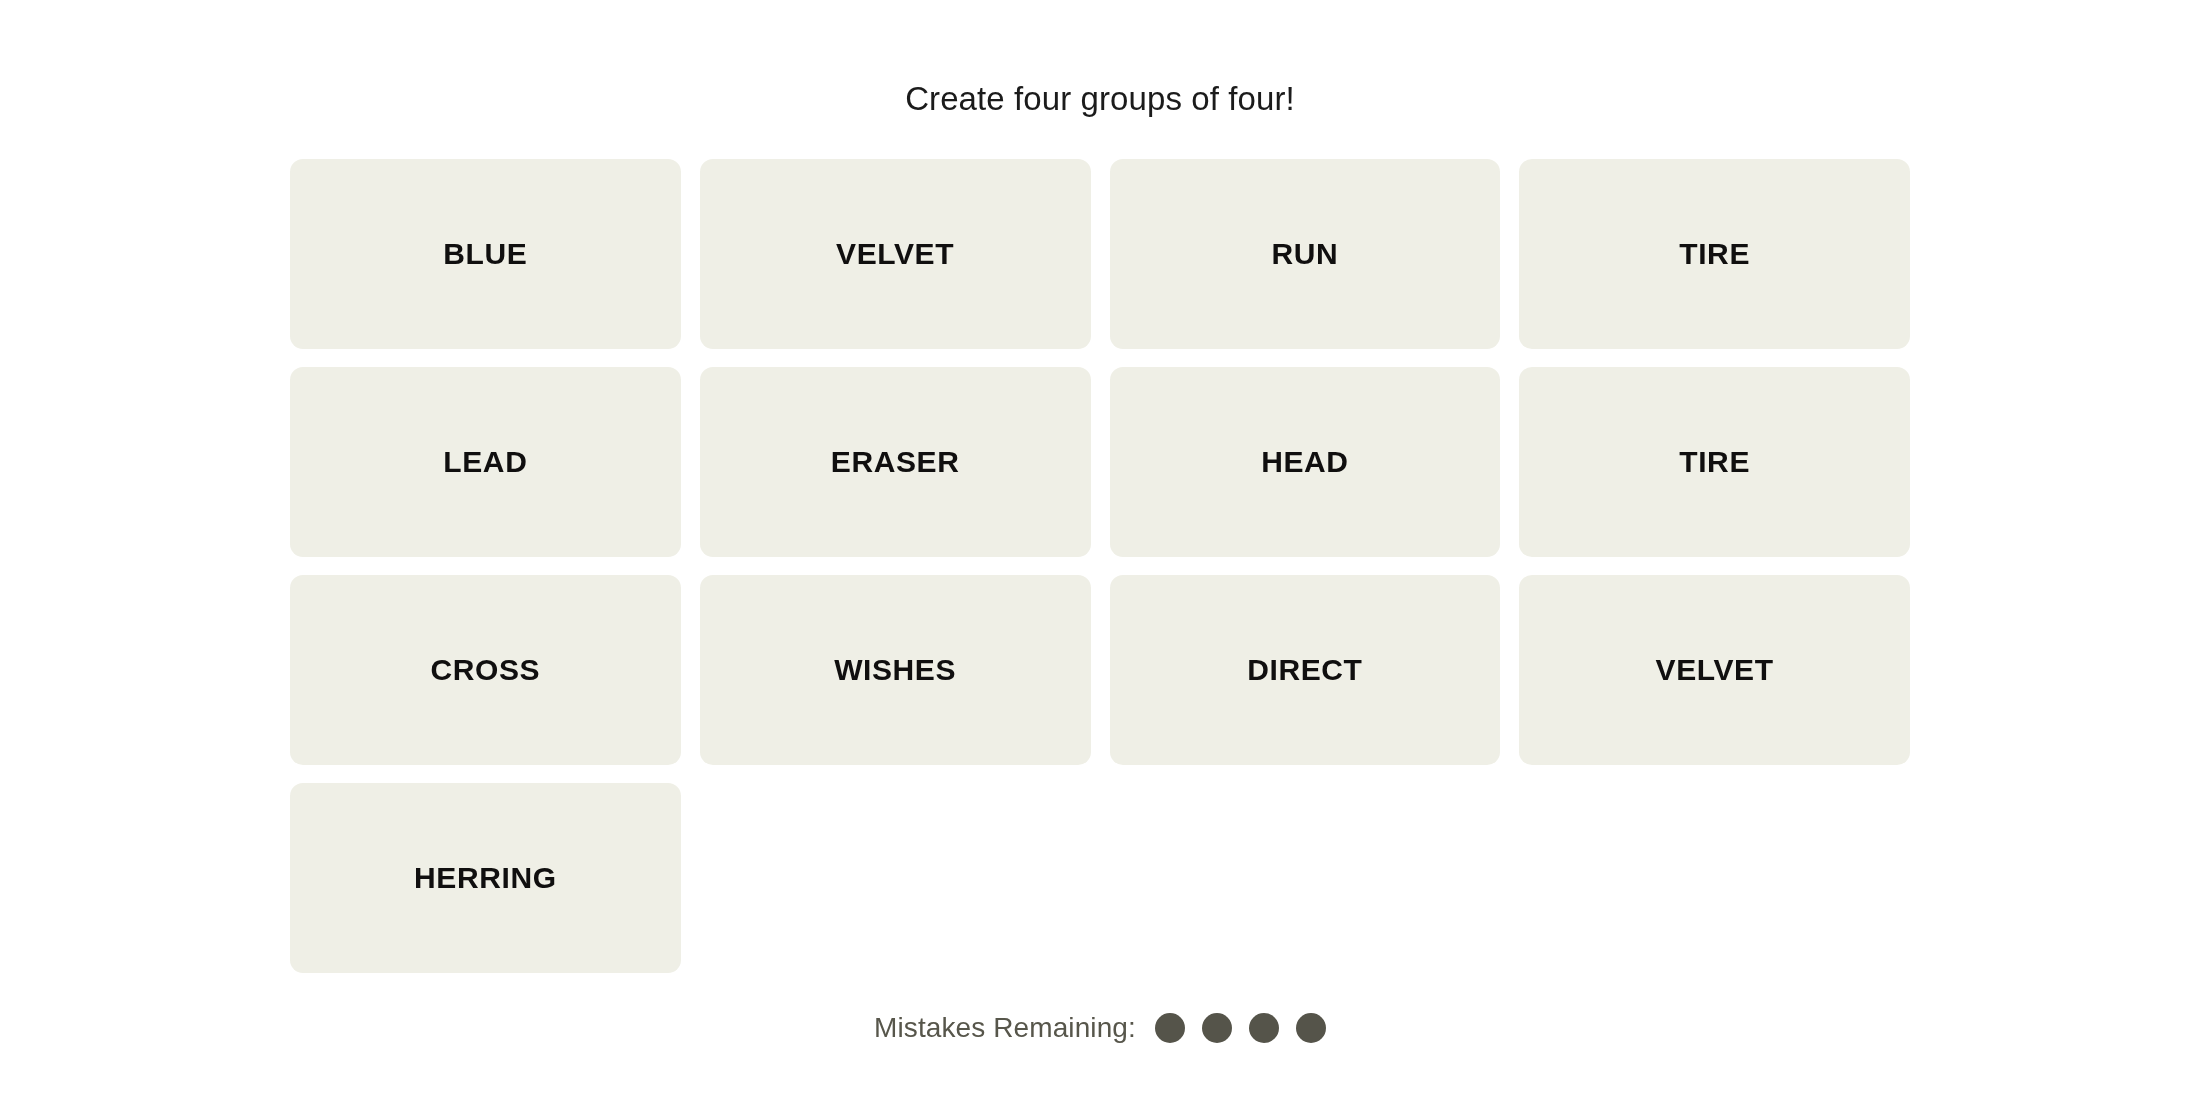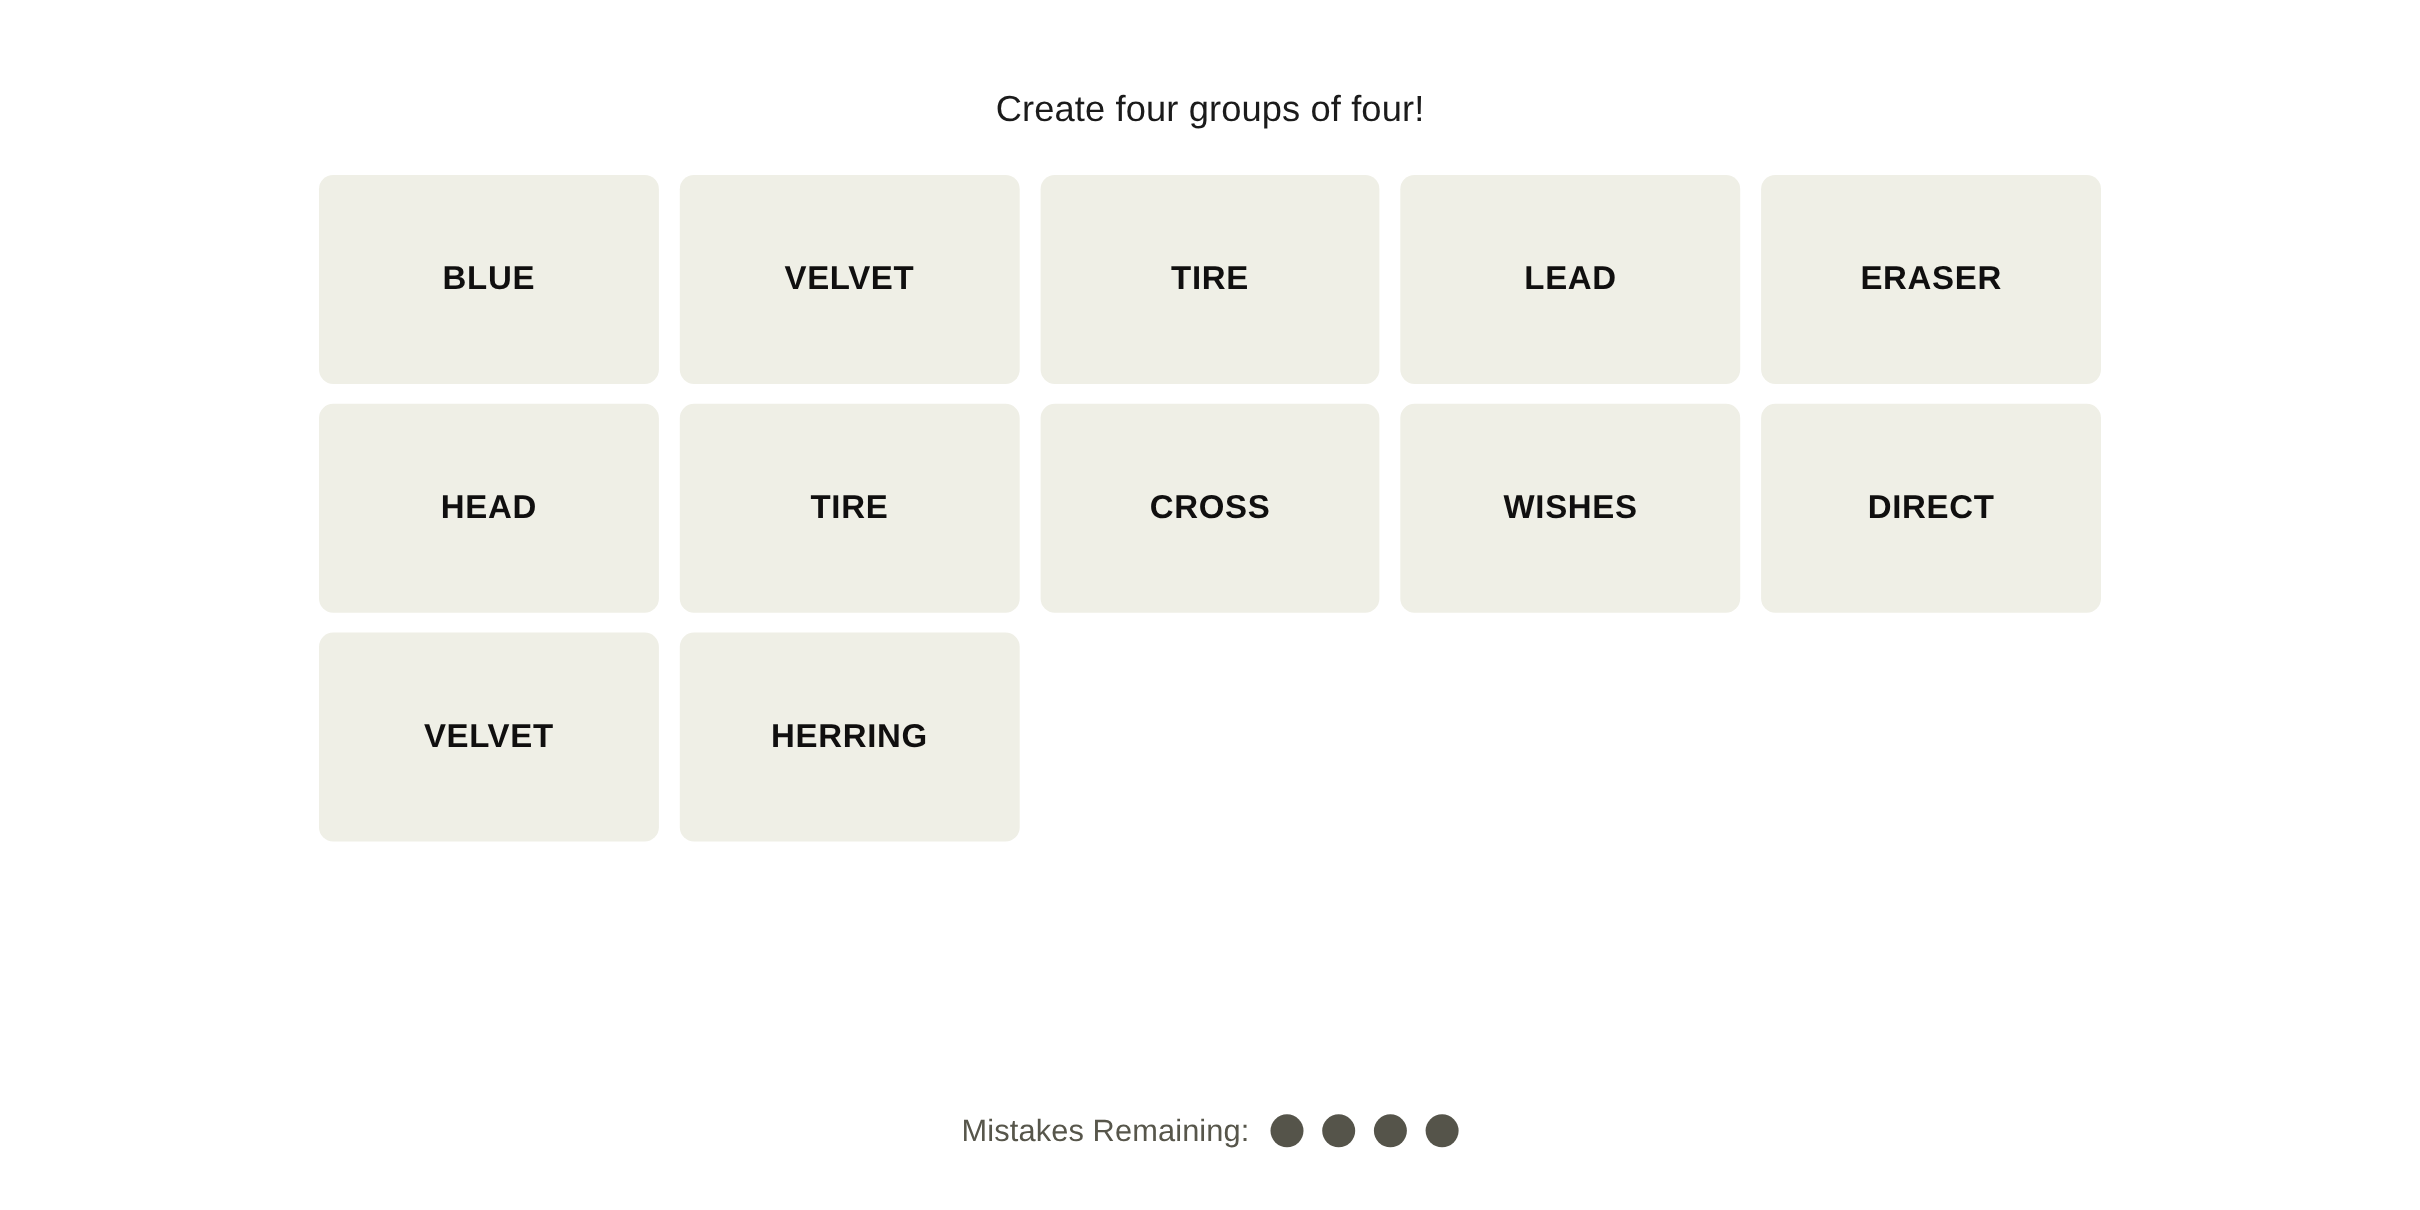--- a/index.html
+++ b/index.html
@@ -27,21 +27,21 @@
     font-weight: 400;
     color: #1b1b1b;
     letter-spacing: 0.1px;
     line-height: 1;
     text-align: center;
   }
   #tile-grid {
     margin-top: 44px;
     width: 1620px;
     display: grid;
-    grid-template-columns: repeat(5, 1fr);
+    grid-template-columns: repeat(4, 1fr);
     grid-template-rows: repeat(4, 190px);
     column-gap: 19px;
     row-gap: 18px;
   }
   .tile {
     background: #efefe6;
     border-radius: 13px;
     display: flex;
     align-items: center;
     justify-content: center;
@@ -94,20 +94,23 @@
   <div id="puzzle-title">Create four groups of four!</div>
 
   <div id="tile-grid">
     <button class="tile">
       <span class="tile-label">BLUE</span>
     </button>
     <button class="tile">
       <span class="tile-label">VELVET</span>
     </button>
     <button class="tile">
+      <span class="tile-label">RUN</span>
+    </button>
+    <button class="tile">
       <span class="tile-label">TIRE</span>
     </button>
     <button class="tile">
       <span class="tile-label">LEAD</span>
     </button>
     <button class="tile">
       <span class="tile-label">ERASER</span>
     </button>
     <button class="tile">
       <span class="tile-label">HEAD</span>

